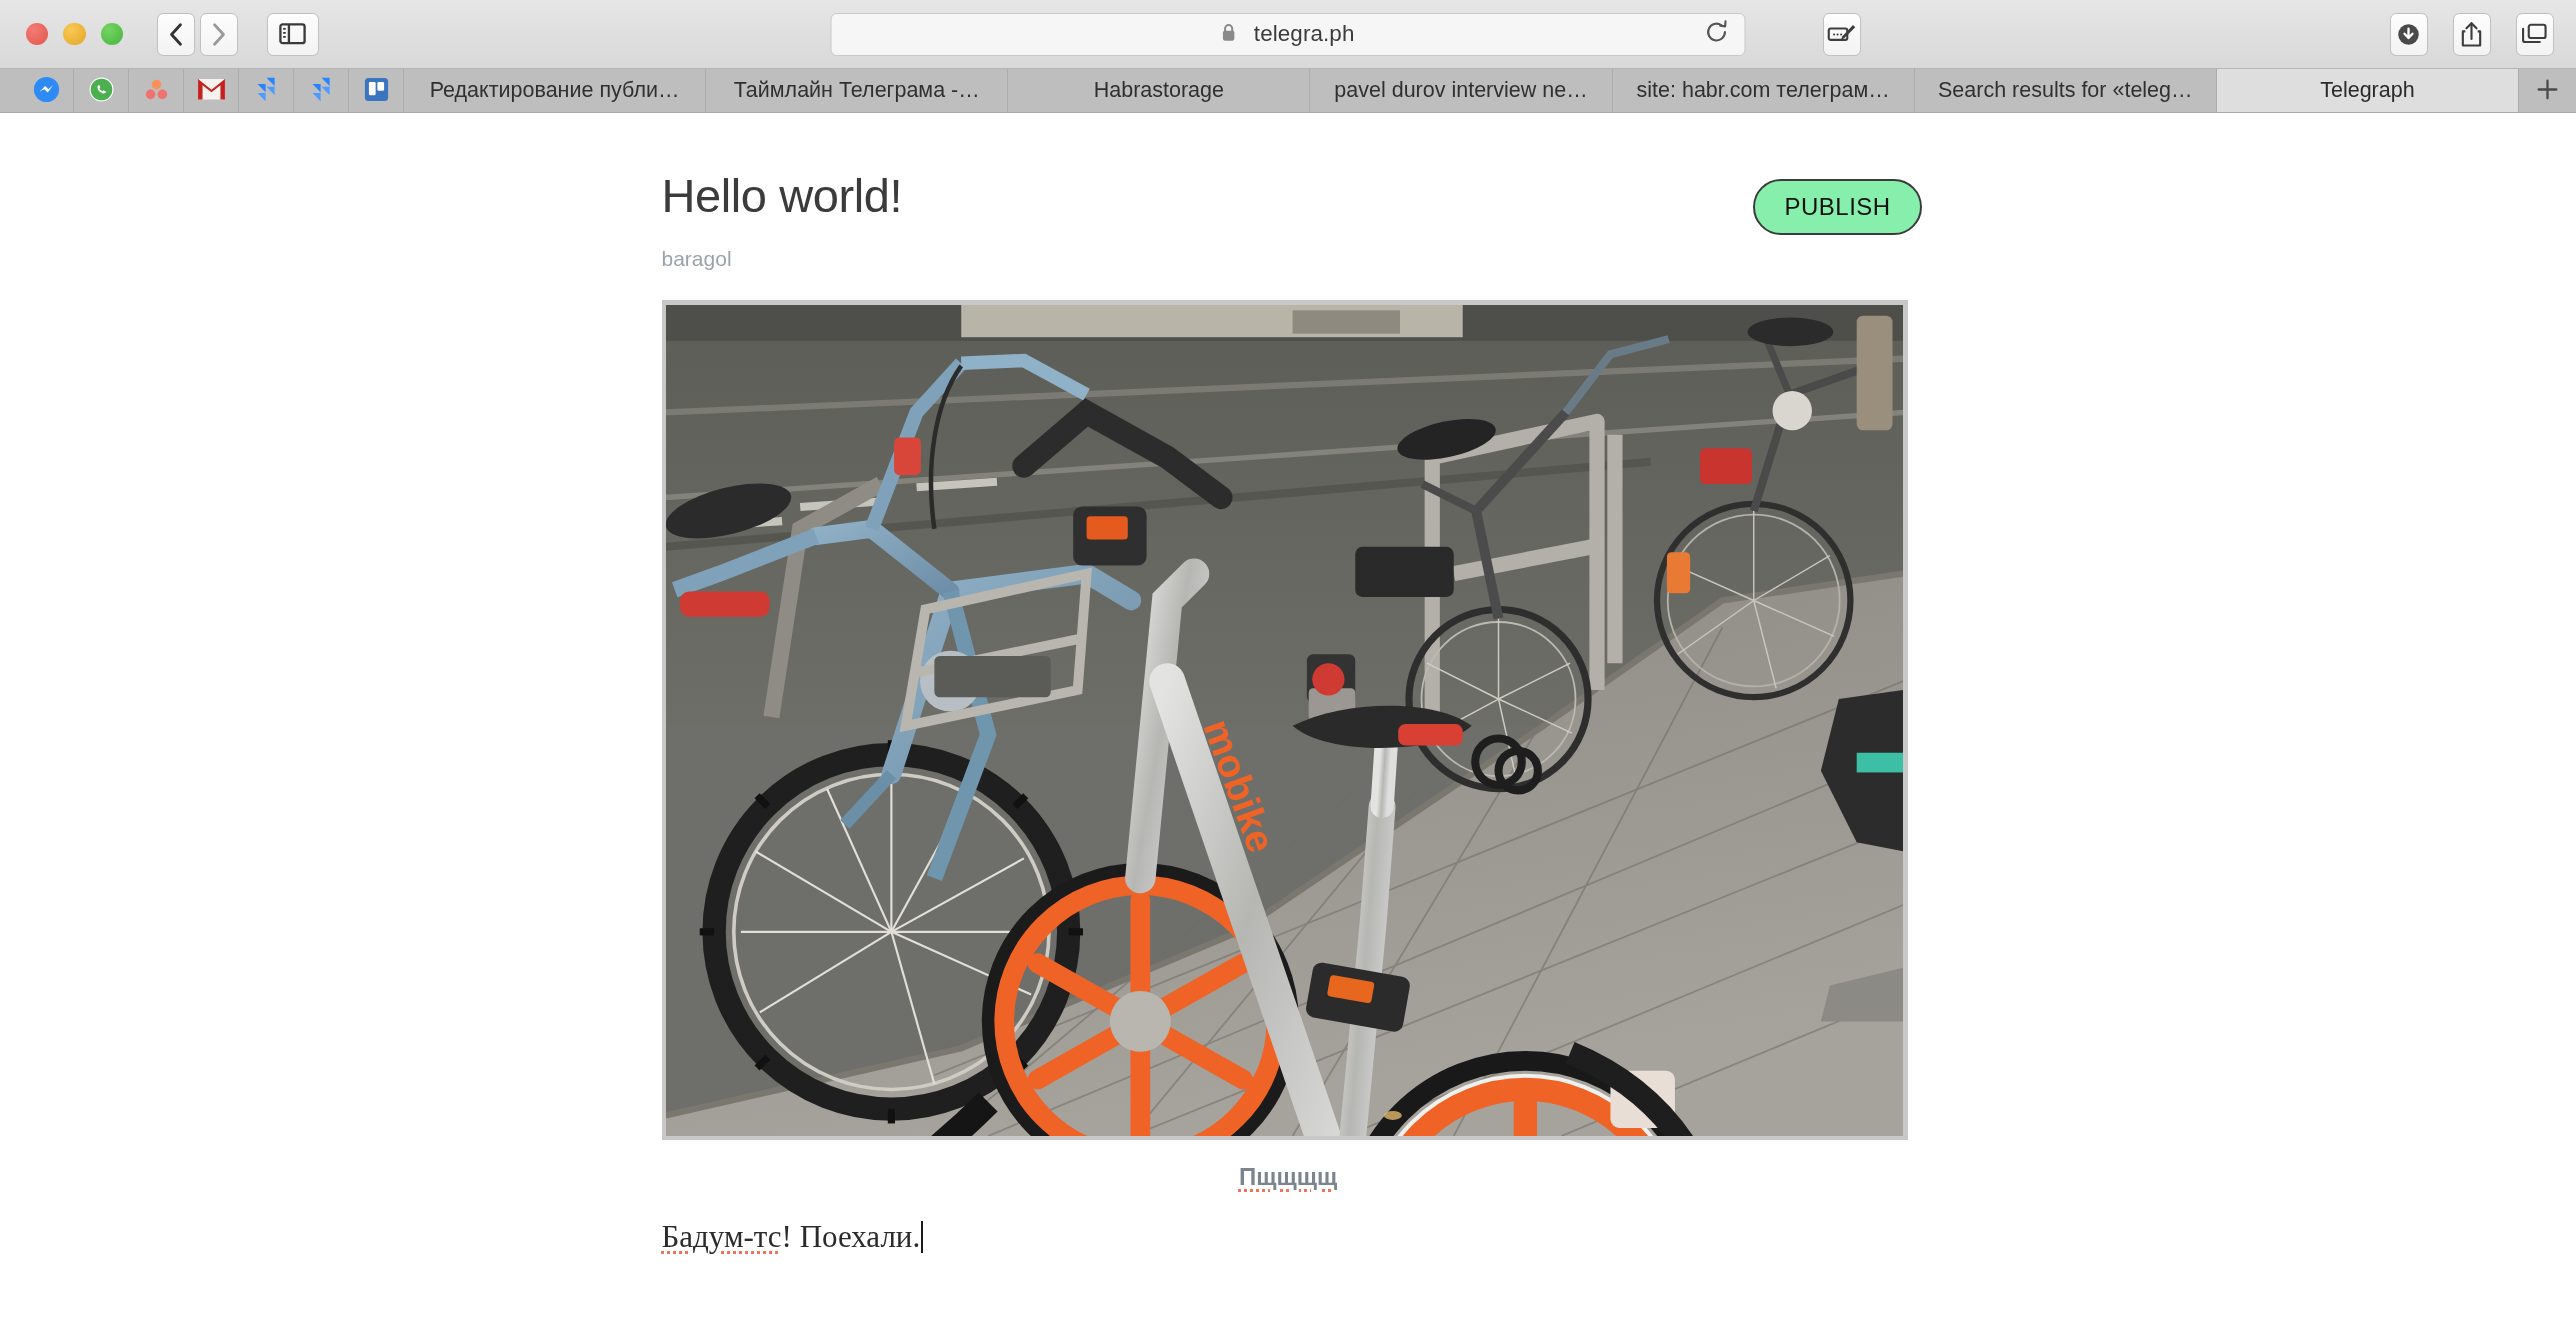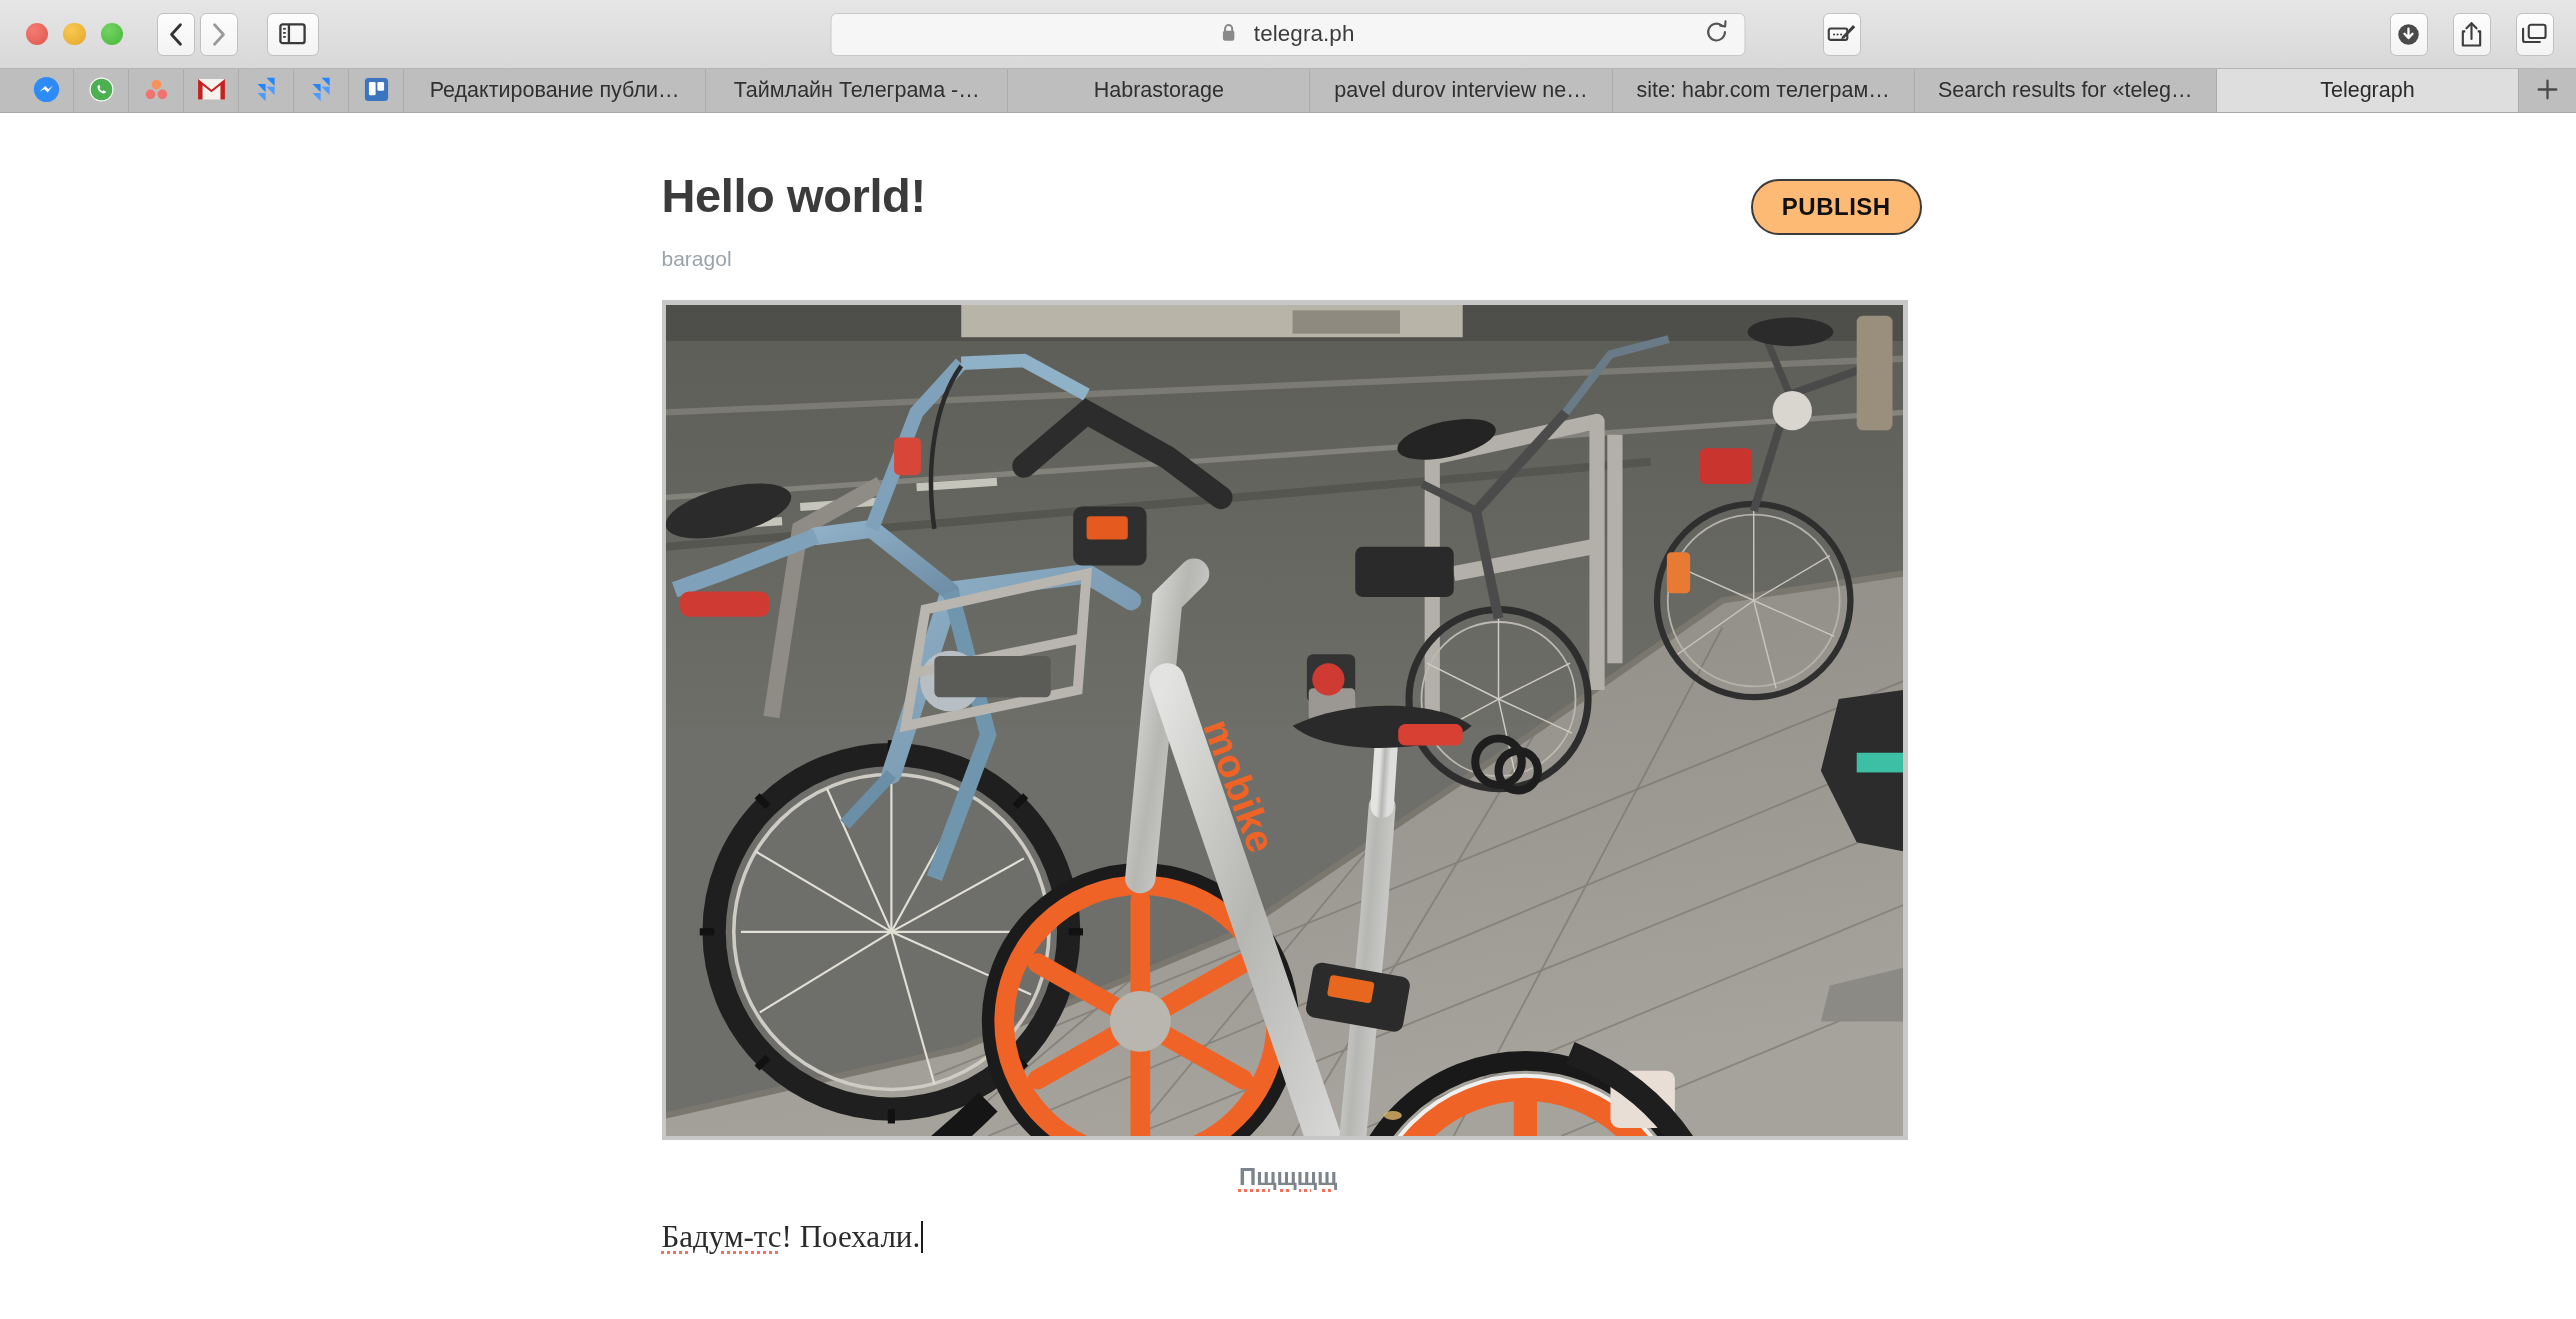--- a/index.html
+++ b/index.html
@@ -118,43 +118,43 @@
     overflow: hidden;
   }
   .article {
     width: 1253px;
     margin: 0 auto;
     padding-top: 57px;
     position: relative;
   }
   .article-title {
     font-size: 47px;
-    font-weight: bold;
+    font-weight: normal;
     color: #3b3b3b;
     letter-spacing: -0.4px;
     line-height: 1.1;
   }
   .article-author {
     margin-top: 25px;
     font-size: 21px;
     color: #9aa3aa;
   }
 
   .publish-btn {
     position: absolute;
     right: -7.2px;
     top: 66px;
     border: 2.7px solid #3b3b3b;
     border-radius: 36px;
     padding: 11.6px 29px 12.5px;
     font-size: 24px;
-    font-weight: bold;
+    font-weight: normal;
     letter-spacing: 0.5px;
     color: #111;
-    background: #fdba74;
+    background: #86efac;
   }
 
   .figure { margin-top: 29.5px; }
   .figure-frame {
     width: 1246px;
     height: 840px;
     background: #c8c8c8;
     padding: 4.5px;
   }
   .photo {

